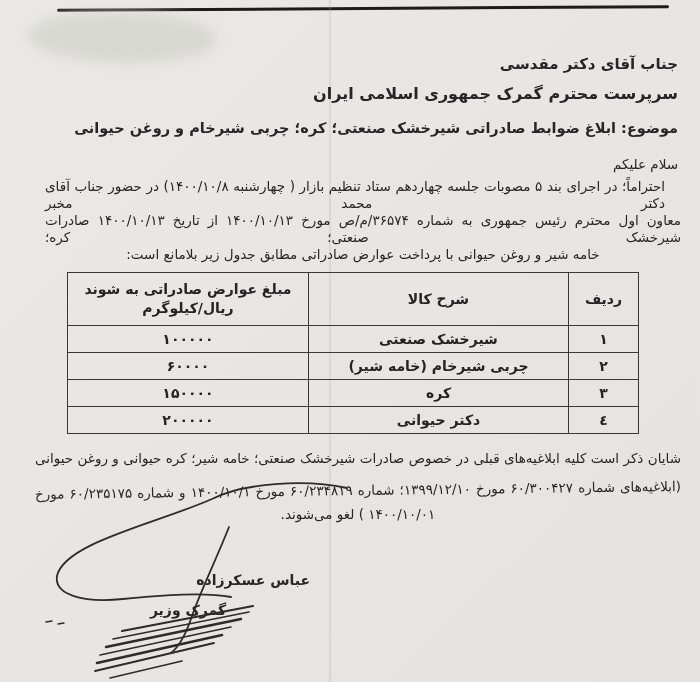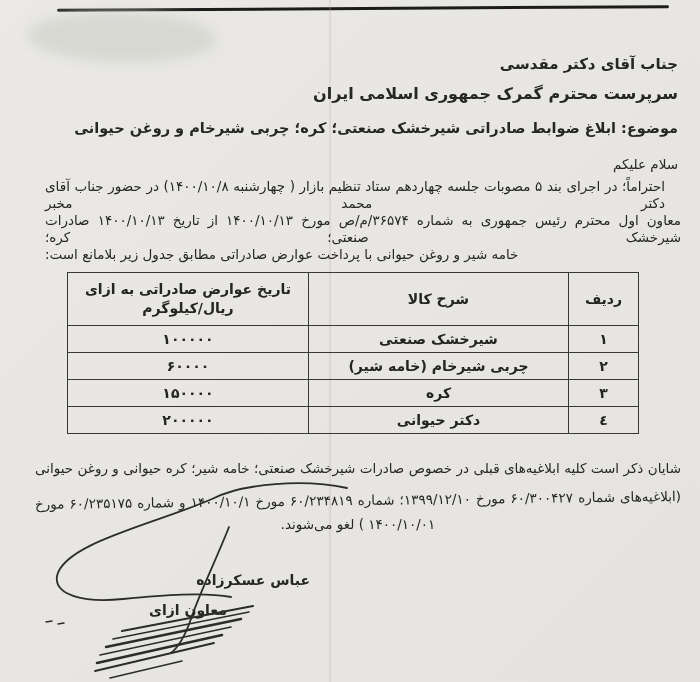--- a/index.html
+++ b/index.html
@@ -29,37 +29,37 @@
   .hdr{right:55px;font-weight:bold;white-space:nowrap;letter-spacing:0;}
   #recipient1{top:55px;font-size:15px;}
   #recipient2{top:84px;font-size:16px;}
   #subject{top:120px;font-size:14.5px;}
   #salutation{right:55px;top:156px;font-size:13.5px;}
   #body-par{
     right:52px;left:45px;top:178px;font-size:13.5px;line-height:17px;
   }
   .just{text-align:justify;text-align-last:justify;}
   #body-line1{padding-right:16px;}
-  #body-line3{text-align:left;}
+  #body-line3{text-align:center;}
   #regulations-table{
     left:67px;top:272px;width:571px;height:161px;
     border-collapse:collapse;direction:rtl;font-size:14px;font-weight:bold;
     color:#242424;table-layout:fixed;
   }
   #regulations-table th,#regulations-table td{
     border:1.5px solid #383838;text-align:center;vertical-align:middle;
     padding:0;line-height:1.35;
   }
   #regulations-table thead tr{height:53px;}
   #regulations-table tbody tr{height:27px;}
   .col-row{width:70px;}
   .col-desc{width:260px;}
   .col-amt{width:241px;}
   #footer-par{
-    right:52px;left:35px;top:444px;font-size:13.5px;line-height:28px;margin-top:10px;
+    right:52px;left:35px;top:444px;font-size:13.5px;line-height:28px;
   }
   #footer-line2{transform:rotate(-0.7deg);transform-origin:100% 50%;}
   #footer-line3{text-align:center;}
   #sig-name{
     left:200px;top:572px;width:110px;font-size:14px;font-weight:bold;
     text-align:center;white-space:nowrap;
   }
   #sig-title{
     left:133px;top:602px;width:110px;font-size:14px;font-weight:bold;
     text-align:center;white-space:nowrap;
@@ -92,21 +92,21 @@
     <colgroup>
       <col class="col-row">
         <col class="col-desc">
         <col class="col-amt">
     </colgroup>
     <thead>
       <tr>
         <th>ردیف</th>
         <th>شرح کالا</th>
         <th>
-          <div>تاریخ عوارض صادراتی به ازای</div>
+          <div>مبلغ عوارض صادراتی به شوند</div>
           <div>ریال/کیلوگرم</div>
         </th>
       </tr>
     </thead>
     <tbody>
       <tr>
         <td>۱</td>
         <td>شیرخشک صنعتی</td>
         <td>۱۰۰۰۰۰</td>
       </tr>
@@ -128,21 +128,21 @@
     </tbody>
   </table>
 
   <div id="footer-par" class="abs">
     <div id="footer-line1" class="just">شایان ذکر است کلیه ابلاغیه‌های قبلی در خصوص صادرات شیرخشک صنعتی؛ خامه شیر؛ کره حیوانی و روغن حیوانی</div>
     <div id="footer-line2" class="just">(ابلاغیه‌های شماره ۶۰/۳۰۰۴۲۷ مورخ ۱۳۹۹/۱۲/۱۰؛ شماره ۶۰/۲۳۴۸۱۹ مورخ ۱۴۰۰/۱۰/۱ و شماره ۶۰/۲۳۵۱۷۵ مورخ</div>
     <div id="footer-line3">۱۴۰۰/۱۰/۰۱ ) لغو می‌شوند.</div>
   </div>
 
   <div id="sig-name" class="abs">عباس عسکرزاده</div>
-  <div id="sig-title" class="abs">معاون ازای</div>
+  <div id="sig-title" class="abs">گمرک وزیر</div>
 
   <svg id="sig-svg" class="abs" viewBox="0 0 700 682">
 
     <path d="M 347 488 C 305 479, 243 483, 212 499 C 155 524, 64 543, 57 576 C 54 595, 83 603, 123 599 C 164 595, 204 592, 231 597" stroke-width="1.8"></path>
 
     <path d="M 229 527 C 216 560, 201 590, 192 616 C 186 634, 180 646, 171 653" stroke-width="1.8"></path>
 
     <line x1="122" y1="631" x2="253" y2="606" stroke-width="2.2"></line>
     <line x1="113" y1="639" x2="249" y2="612" stroke-width="1.6"></line>
     <line x1="106" y1="647" x2="241" y2="619" stroke-width="2.4"></line>

